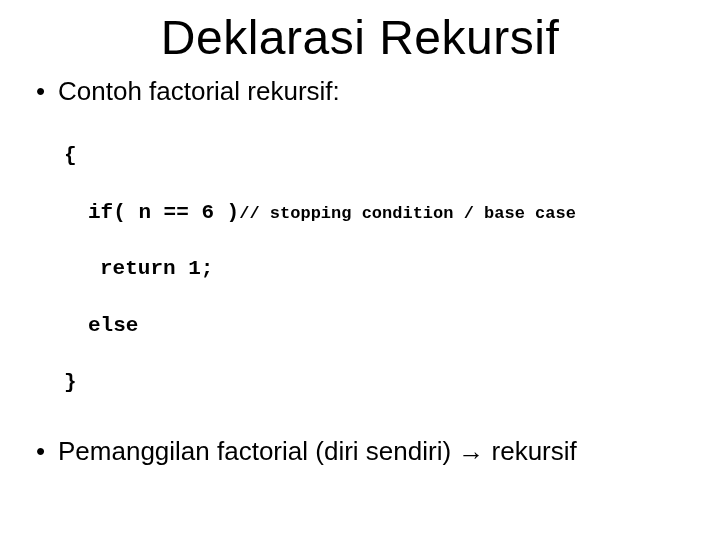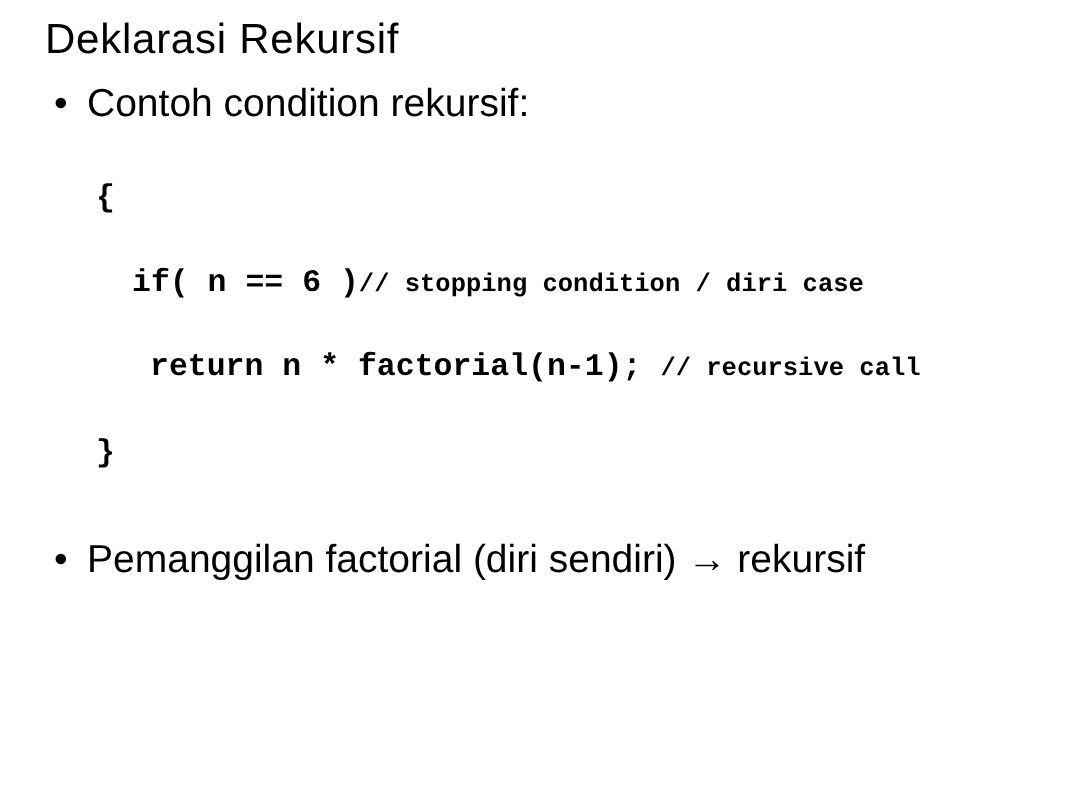--- a/index.html
+++ b/index.html
@@ -6,23 +6,23 @@
     body {
       width: 720px;
       height: 540px;
       background: #ffffff;
       font-family: Arial, Helvetica, sans-serif;
       color: #000;
       padding: 10px 30px;
       overflow: hidden;
     }
     .title {
-      font-size: 28px;
+      font-size: 48px;
       font-weight: 400;
-      text-align: left;
+      text-align: center;
       margin-bottom: 10px;
       letter-spacing: 0.5px;
     }
     .bullet-list {
       font-size: 26px;
       list-style: none;
       padding-left: 0;
     }
     .bullet-list > li {
       position: relative;
@@ -58,28 +58,29 @@
     .indent2 { padding-left: 36px; }
     .arrow { font-family: Arial, sans-serif; }
   </style>
 </head>
 <body>
 
 <h1 class="title">Deklarasi Rekursif</h1>
 
 <ul class="bullet-list">
   <li>
-    <span>Contoh condition rekursif:</span>
+    <span>Contoh factorial rekursif:</span>
   </li>
 </ul>
 
 <div class="code-block">
 <span class="code-line">{</span>
-<span class="code-line indent1"><span>if( n == 6 )</span><span class="comment">// stopping condition / diri case</span></span>
-<span class="code-line indent2"><span>return n * factorial(n-1); </span><span class="comment">// recursive call</span></span>
+<span class="code-line indent1"><span>if( n == 6 )</span><span class="comment">// stopping condition / base case</span></span>
+<span class="code-line indent2">return 1;</span>
+<span class="code-line indent1">else</span>
 <span class="code-line">}</span>
 </div>
 
 <ul class="bullet-list">
   <li>
     <span>Pemanggilan factorial (diri sendiri) </span><span class="arrow">→</span><span> rekursif</span>
   </li>
 
 </ul>
 

